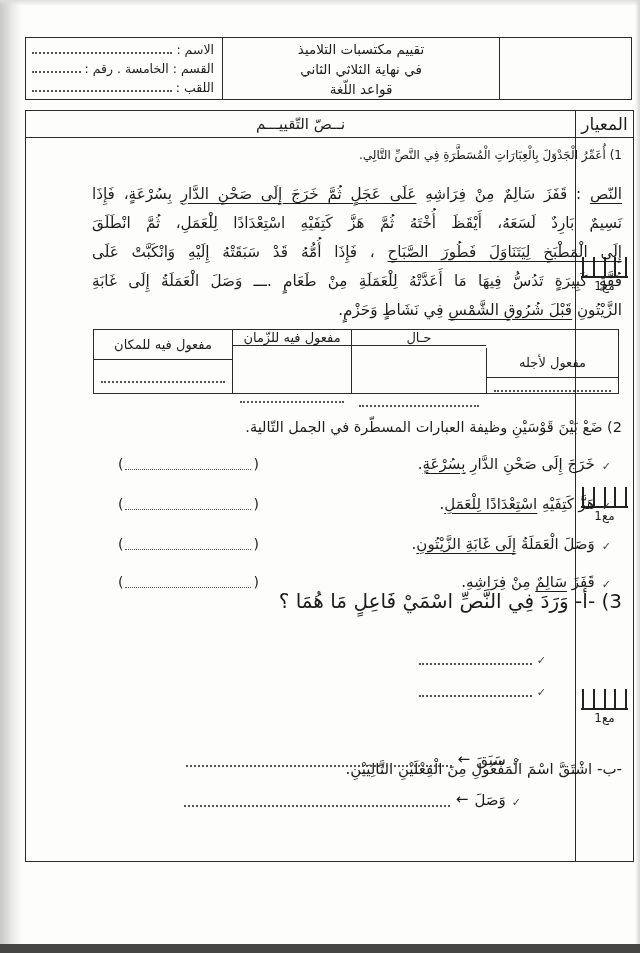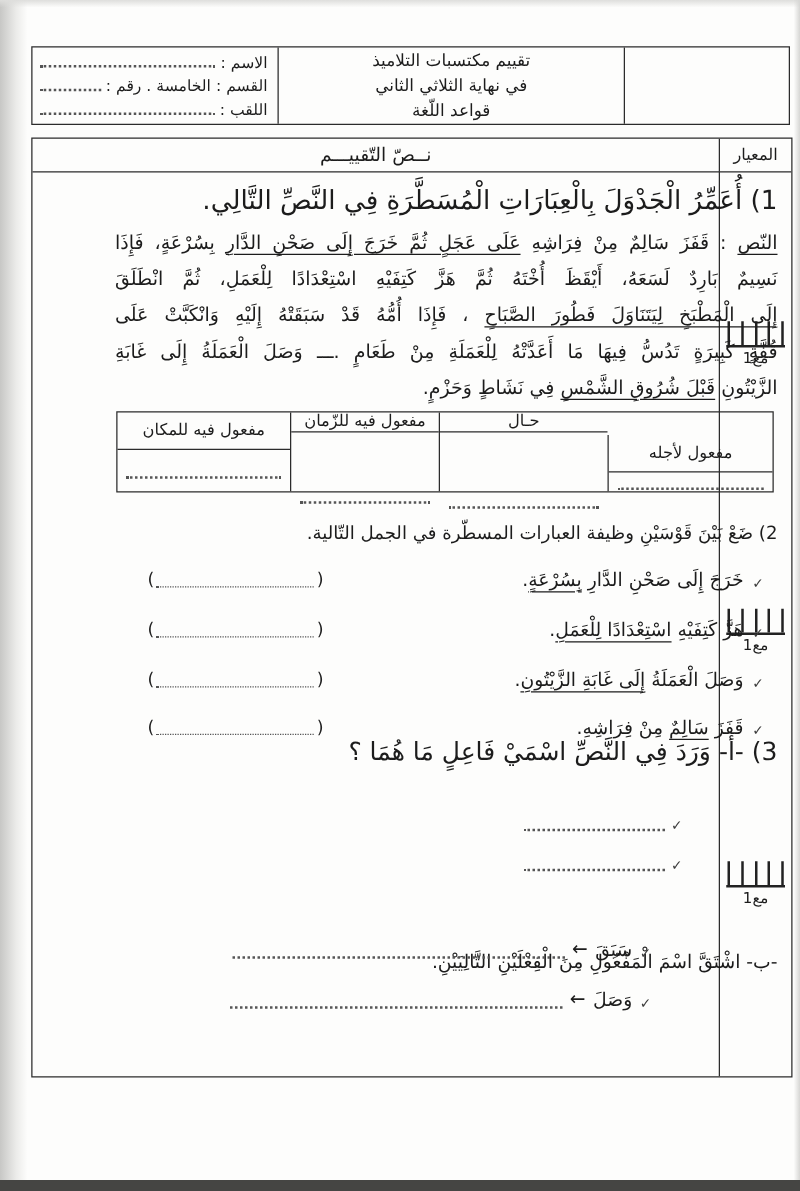--- a/index.html
+++ b/index.html
@@ -32,35 +32,35 @@
   .name-row{display:flex;align-items:baseline;gap:4px;white-space:nowrap;}
   .blank{display:inline-block;border-bottom:2px dotted #555;height:11px;}
   .name-row .blank{flex:1;min-width:20px;}
 
   
   .main{position:absolute;left:25px;top:110px;width:607px;height:750px;
     border:1.6px solid #2b2b2b;direction:rtl;background:#fdfdfc;}
   .main-headrow{position:absolute;top:0;right:0;left:0;height:26px;
     border-bottom:1.6px solid #2b2b2b;display:flex;direction:rtl;}
   .crit-head{width:57px;border-left:1.4px solid #2b2b2b;display:flex;align-items:center;
-    justify-content:center;font-size:13px;}
+    justify-content:center;font-size:17px;}
   .text-head{flex:1;display:flex;align-items:center;justify-content:center;font-size:15px;}
   .crit-divider{position:absolute;top:26px;bottom:0;right:57px;width:0;
     border-left:1.4px solid #2b2b2b;}
 
   
   .tally{position:absolute;right:5px;width:47px;text-align:center;}
   .tally .comb{height:19px;display:flex;justify-content:space-between;
     border-bottom:2.4px solid #222;padding:0 1px;}
   .tally .comb i{display:block;width:2px;height:19px;background:#222;}
   .tally .tlabel{font-size:12px;margin-top:1px;direction:rtl;}
   .tally1{top:146px;} .tally2{top:376px;} .tally3{top:578px;}
 
   
-  .q1-heading{position:absolute;top:37px;right:11px;font-size:21px;}
+  .q1-heading{position:absolute;top:37px;right:11px;font-size:12px;}
   .para{position:absolute;top:70px;right:11px;width:530px;font-size:15.2px;}
   .para .tline{direction:rtl;text-align:justify;text-align-last:justify;
     height:29px;line-height:27px;white-space:nowrap;}
   .para .tline.short{text-align-last:right;}
 
   .q1-table{position:absolute;top:218px;right:14px;width:524px;height:63px;
     border:1.4px solid #2b2b2b;display:flex;direction:rtl;}
   .q1-col{display:flex;flex-direction:column;border-left:1.4px solid #2b2b2b;}
   .q1-col:last-child{border-left:none;}
   .q1-col .q1-h{height:29px;border-bottom:1.4px solid #2b2b2b;display:flex;

